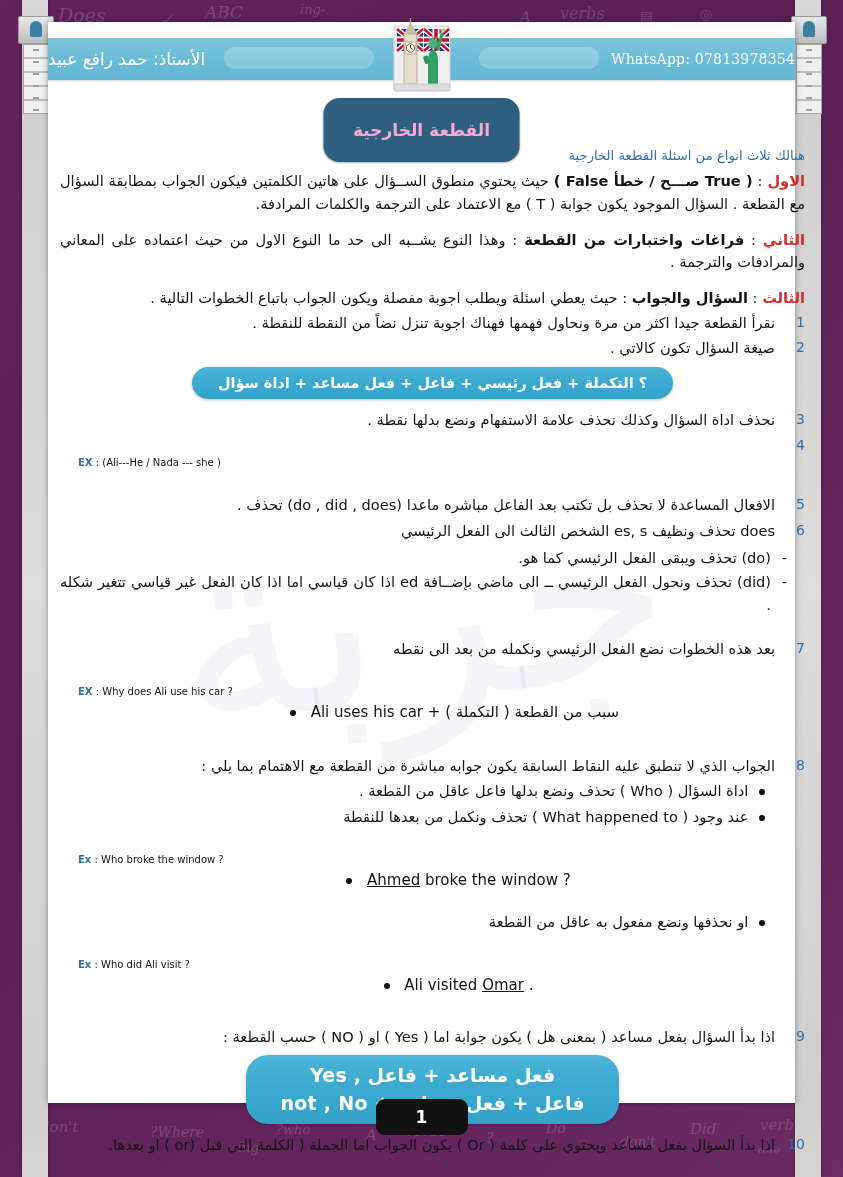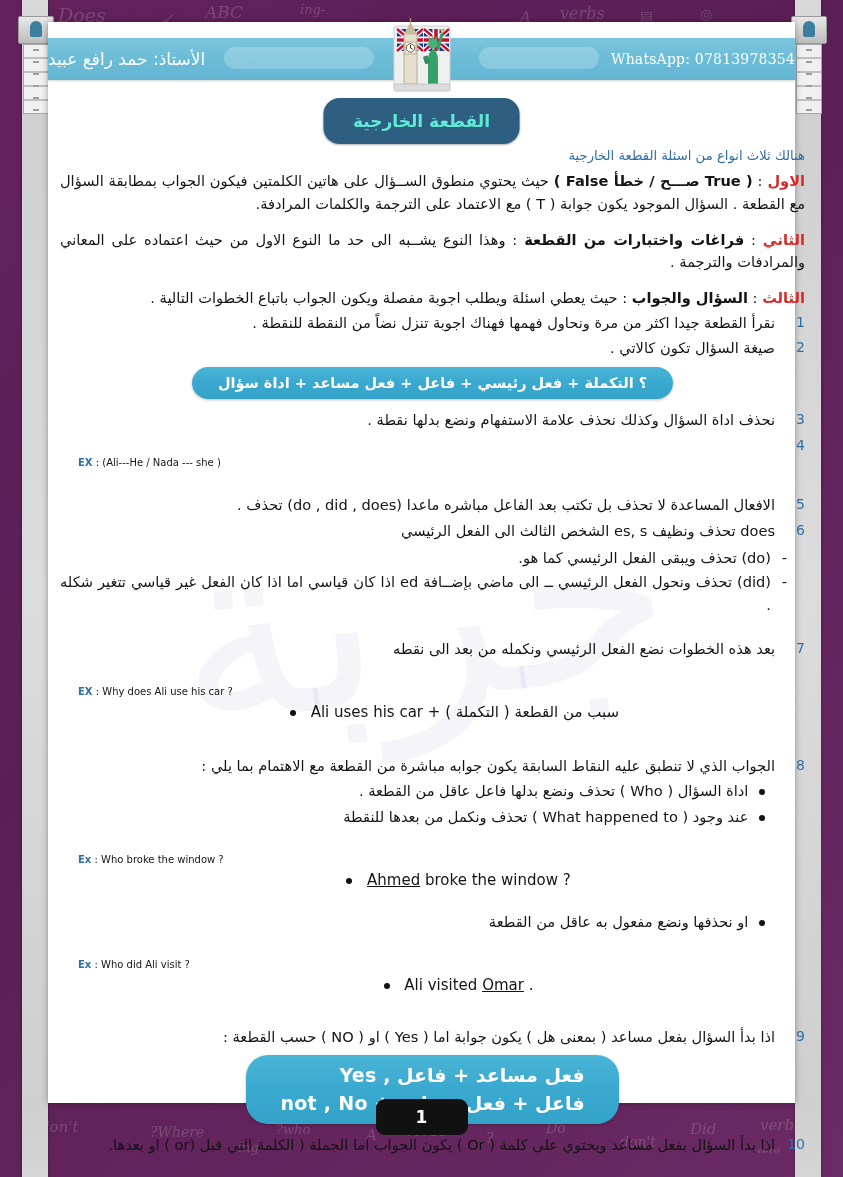--- a/index.html
+++ b/index.html
@@ -101,22 +101,22 @@
   
   .logo{
     position:absolute;left:50%;transform:translateX(-50%);
     top:16px;width:64px;height:78px;z-index:4;
   }
 
   
   .title-pill{
     position:absolute;left:50%;transform:translateX(-50%);
     top:98px;
-    background:#2e5f80;color:#5eead4;
-    padding:13px 30px;border-radius:16px;
+    background:#2e5f80;color:#f9a8d4;
+    padding:22px 30px;border-radius:16px;
     font-size:17px;font-weight:bold;
     box-shadow:0 1px 2px rgba(0,0,0,.3);
     white-space:nowrap;
   }
 
   
   .content{
     position:absolute;left:60px;right:38px;top:146px;
     color:#141414;
     font-size:14.6px;line-height:1.55;
@@ -170,20 +170,21 @@
     background:#111;vertical-align:middle;margin-right:10px;
   }
   .u{text-decoration:underline;}
 
   
   .pill{
     margin:7px auto 10px auto;
     background:linear-gradient(to bottom,#49b4d6 0%,#3aa9cf 50%,#34a3ca 100%);
     color:#ffffff;font-weight:bold;
     border-radius:22px;
+    text-align:center;
     box-shadow:0 1px 3px rgba(0,0,0,.25);
     padding:5px 26px;
     width:max-content;
     font-size:14.5px;
     letter-spacing:.3px;
   }
   .pill.two-line{line-height:1.45;padding:7px 34px;font-size:19px;}
 
   
   .watermark{

